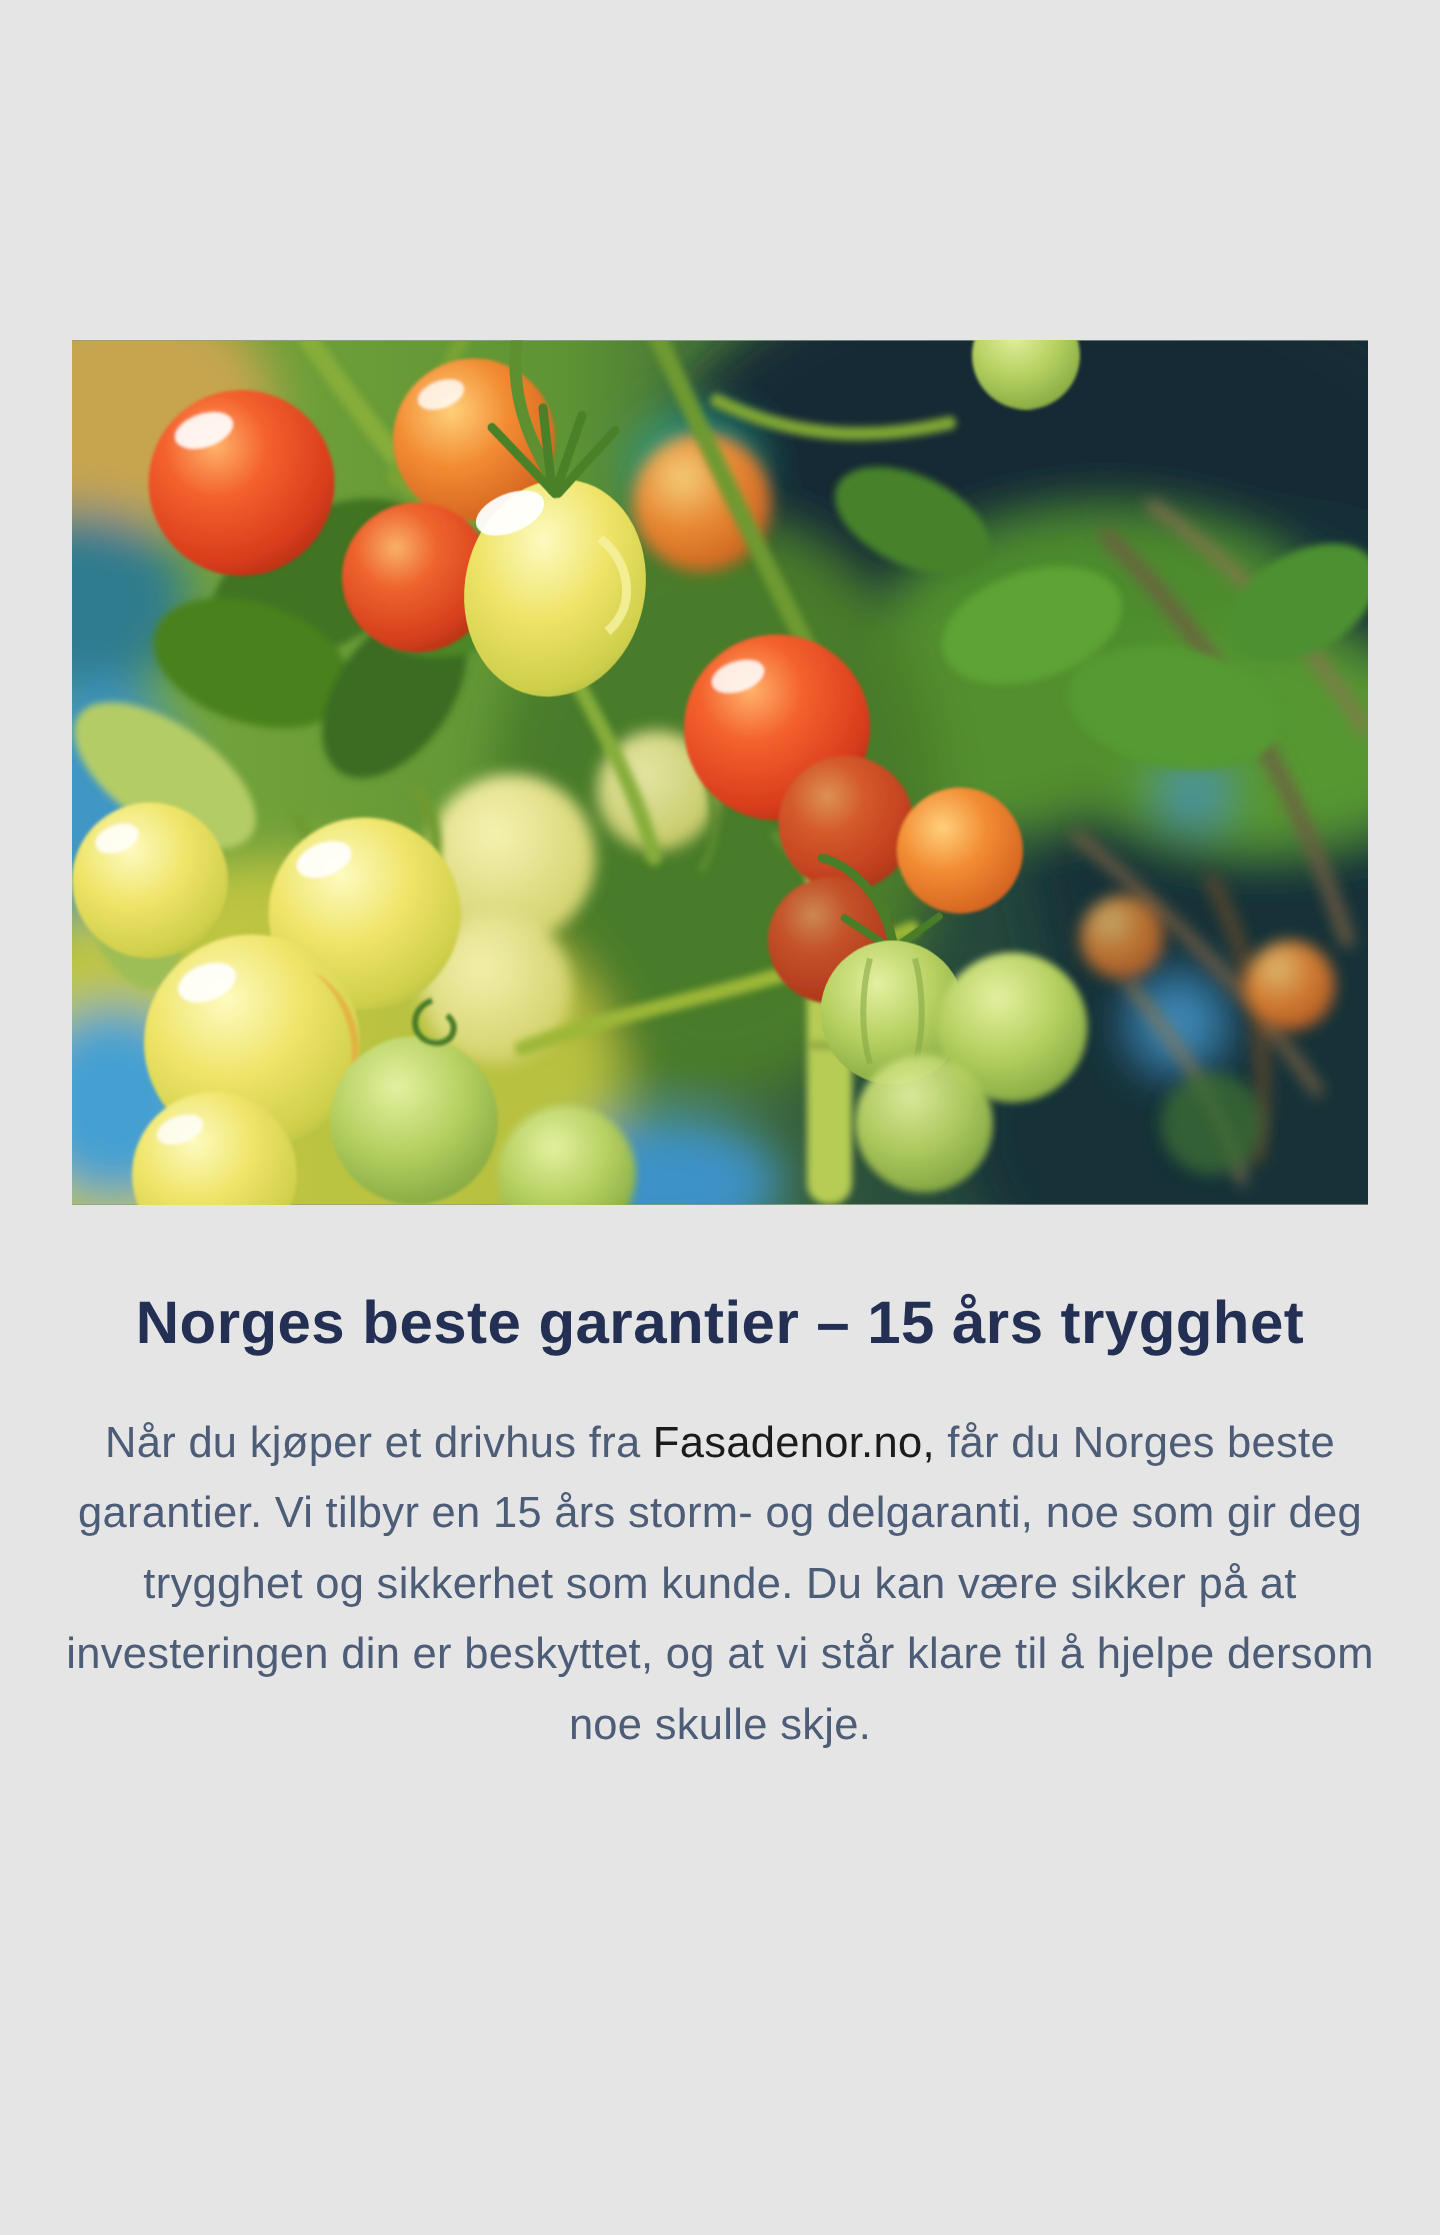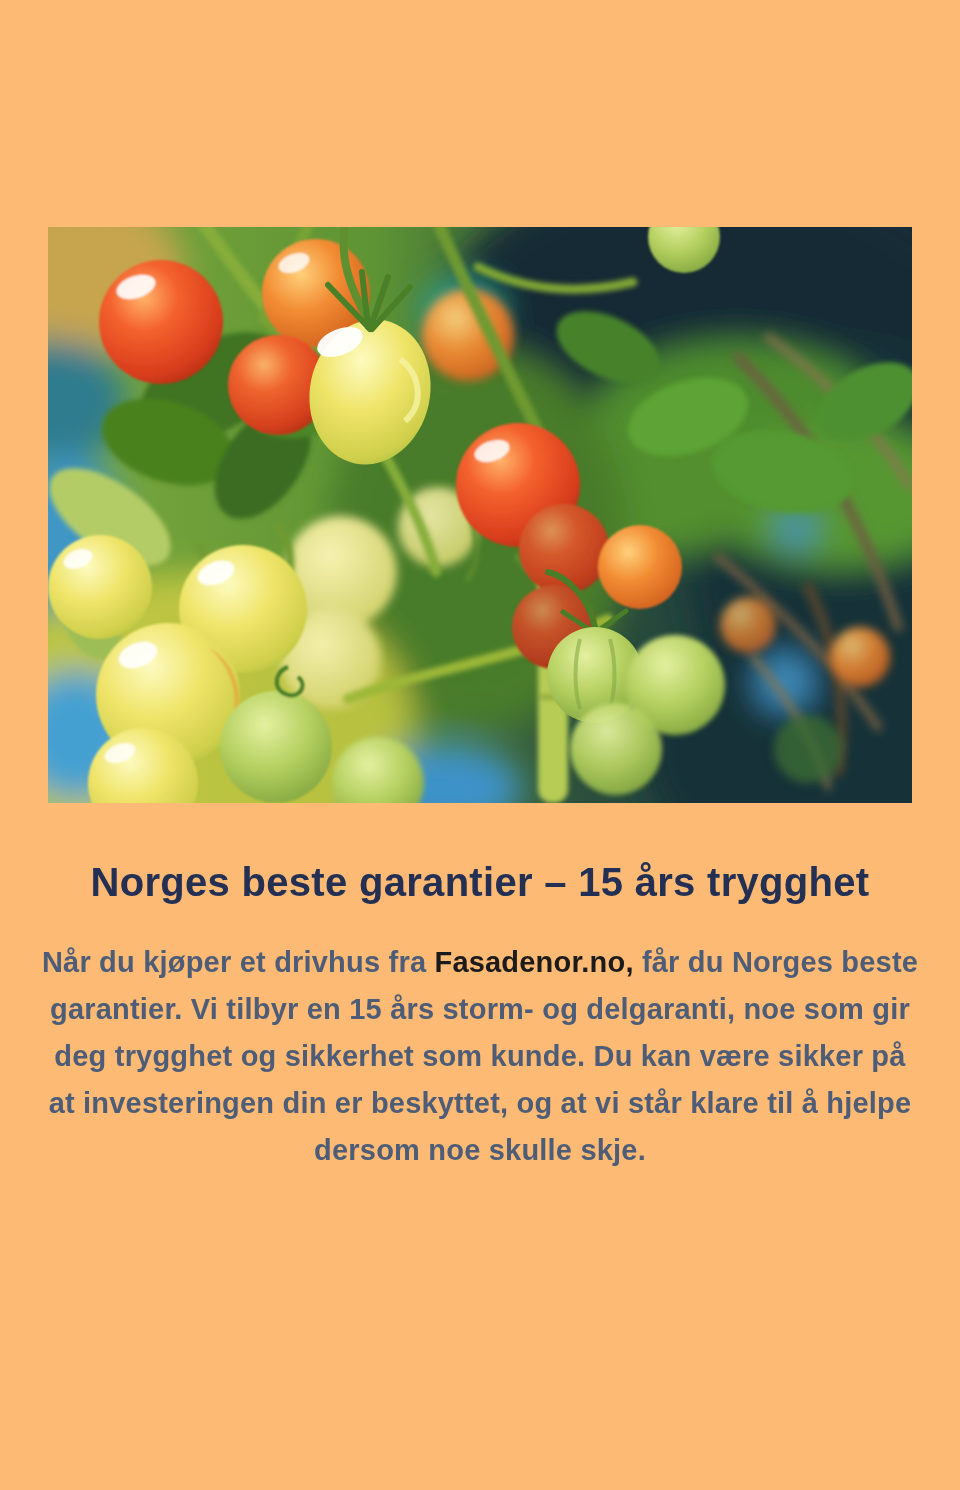--- a/index.html
+++ b/index.html
@@ -3,21 +3,21 @@
 <meta charset="utf-8">
 <style>
   * { box-sizing: border-box; }
   html, body { margin: 0; padding: 0; }
   body { background: #f7f7f8; }
   .page {
     position: relative;
     width: 960px;
     height: 1490px;
     margin: 0 auto;
-    background: #fdba74;
+    background: #e5e5e5;
     overflow: hidden;
     font-family: "Liberation Sans", sans-serif;
   }
   .hero {
     position: absolute;
     top: 227px;
     left: 48px;
     width: 864px;
     height: 576px;
     overflow: hidden;
@@ -39,21 +39,21 @@
     font-weight: 700;
     letter-spacing: 0.3px;
     color: #233054;
   }
   .paragraph {
     margin: 32px auto 0;
     max-width: 884px;
     text-align: center;
     font-size: 29px;
     line-height: 47px;
-    font-weight: 700;
+    font-weight: 400;
     letter-spacing: 0.2px;
     color: #4d5d77;
   }
   .site-link {
     color: #1b1b1b;
     text-decoration: none;
     cursor: pointer;
   }
 </style>
 </head>

